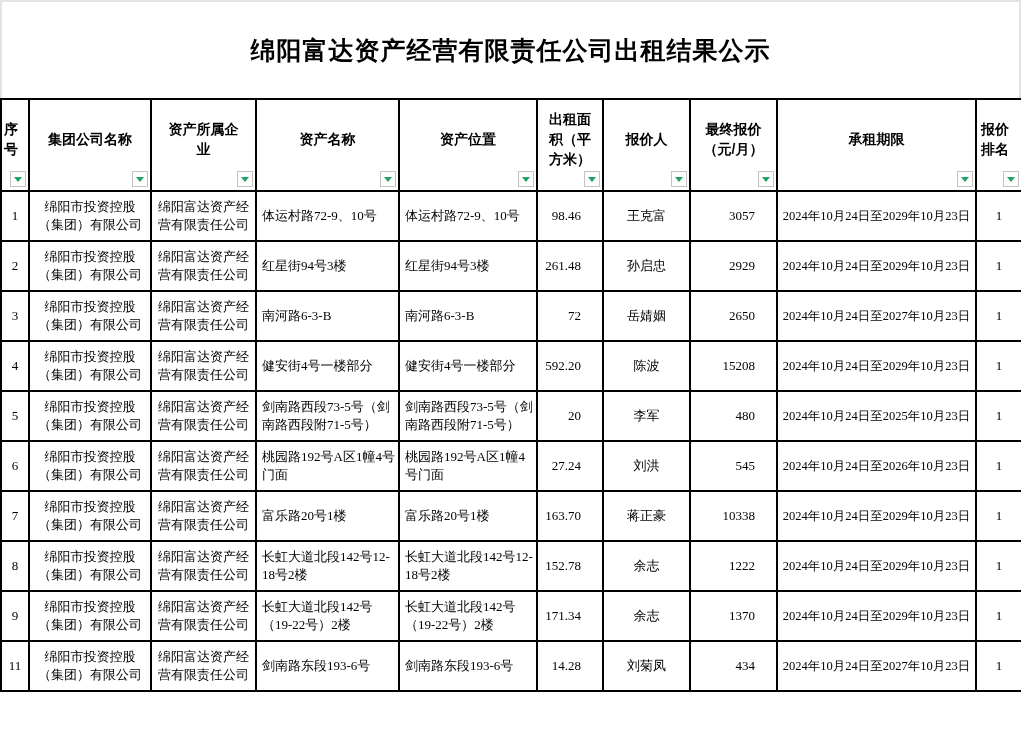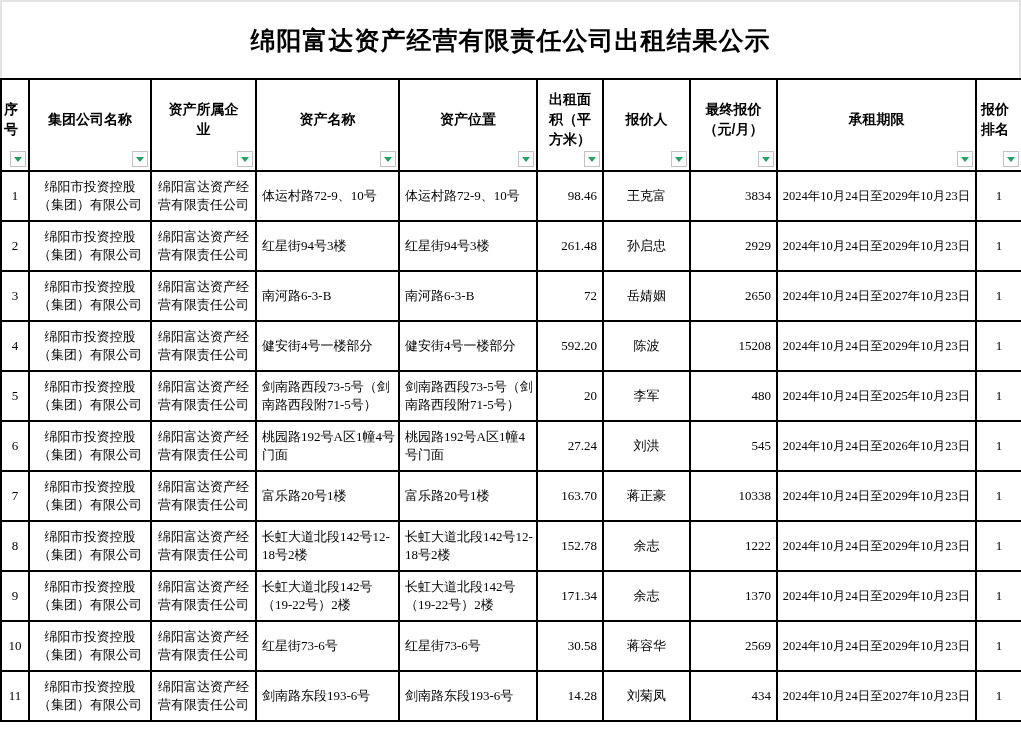--- a/index.html
+++ b/index.html
@@ -14,21 +14,21 @@
     font-family: "Liberation Sans", sans-serif;
     color: #000;
   }
   .sheet {
     width: 1021px;
     height: 740px;
   }
   
   .title-area {
     box-sizing: border-box;
-    height: 78px;
+    height: 98px;
     border-top: 2px solid #e3e3e3;
     border-left: 2px solid #e3e3e3;
     border-right: 2px solid #e3e3e3;
     display: flex;
     align-items: center;
     justify-content: center;
     background: #fff;
   }
   .title-area h1 {
     margin: 0;
@@ -67,21 +67,21 @@
   table.results td {
     height: 50px;
     padding: 1px 2px;
     vertical-align: middle;
     font-family: "Liberation Serif", "DejaVu Serif", serif;
     font-size: 13px;
     line-height: 1.35;
     text-align: center;
   }
   table.results td.al { text-align: left;  padding-left: 5px;  }
-  table.results td.ar { text-align: right; padding-right: 5px; padding-left: 2px; }
+  table.results td.ar { text-align: right; padding-right: 21px; padding-left: 2px; }
   table.results td.term { white-space: nowrap; font-size: 12.5px; margin-top: 8px; }
   
   .filter-btn {
     position: absolute;
     right: 2px;
     bottom: 3px;
     width: 16px;
     height: 16px;
     padding: 0;
     margin: 0;
@@ -159,21 +159,21 @@
     </thead>
     <tbody id="table-body">
         <tr>
           <td>1</td>
           <td>绵阳市投资控股（集团）有限公司</td>
           <td>绵阳富达资产经营有限责任公司</td>
           <td class="al">体运村路72-9、10号</td>
           <td class="al">体运村路72-9、10号</td>
           <td class="ar">98.46</td>
           <td>王克富</td>
-          <td class="ar">3834</td>
+          <td class="ar">3057</td>
           <td class="term">2024年10月24日至2029年10月23日</td>
           <td>1</td>
         </tr>
         <tr>
           <td>2</td>
           <td>绵阳市投资控股（集团）有限公司</td>
           <td>绵阳富达资产经营有限责任公司</td>
           <td class="al">红星街94号3楼</td>
           <td class="al">红星街94号3楼</td>
           <td class="ar">261.48</td>
@@ -260,32 +260,20 @@
           <td>绵阳富达资产经营有限责任公司</td>
           <td class="al">长虹大道北段142号（19-22号）2楼</td>
           <td class="al">长虹大道北段142号（19-22号）2楼</td>
           <td class="ar">171.34</td>
           <td>余志</td>
           <td class="ar">1370</td>
           <td class="term">2024年10月24日至2029年10月23日</td>
           <td>1</td>
         </tr>
         <tr>
-          <td>10</td>
-          <td>绵阳市投资控股（集团）有限公司</td>
-          <td>绵阳富达资产经营有限责任公司</td>
-          <td class="al">红星街73-6号</td>
-          <td class="al">红星街73-6号</td>
-          <td class="ar">30.58</td>
-          <td>蒋容华</td>
-          <td class="ar">2569</td>
-          <td class="term">2024年10月24日至2029年10月23日</td>
-          <td>1</td>
-        </tr>
-        <tr>
           <td>11</td>
           <td>绵阳市投资控股（集团）有限公司</td>
           <td>绵阳富达资产经营有限责任公司</td>
           <td class="al">剑南路东段193-6号</td>
           <td class="al">剑南路东段193-6号</td>
           <td class="ar">14.28</td>
           <td>刘菊凤</td>
           <td class="ar">434</td>
           <td class="term">2024年10月24日至2027年10月23日</td>
           <td>1</td>

